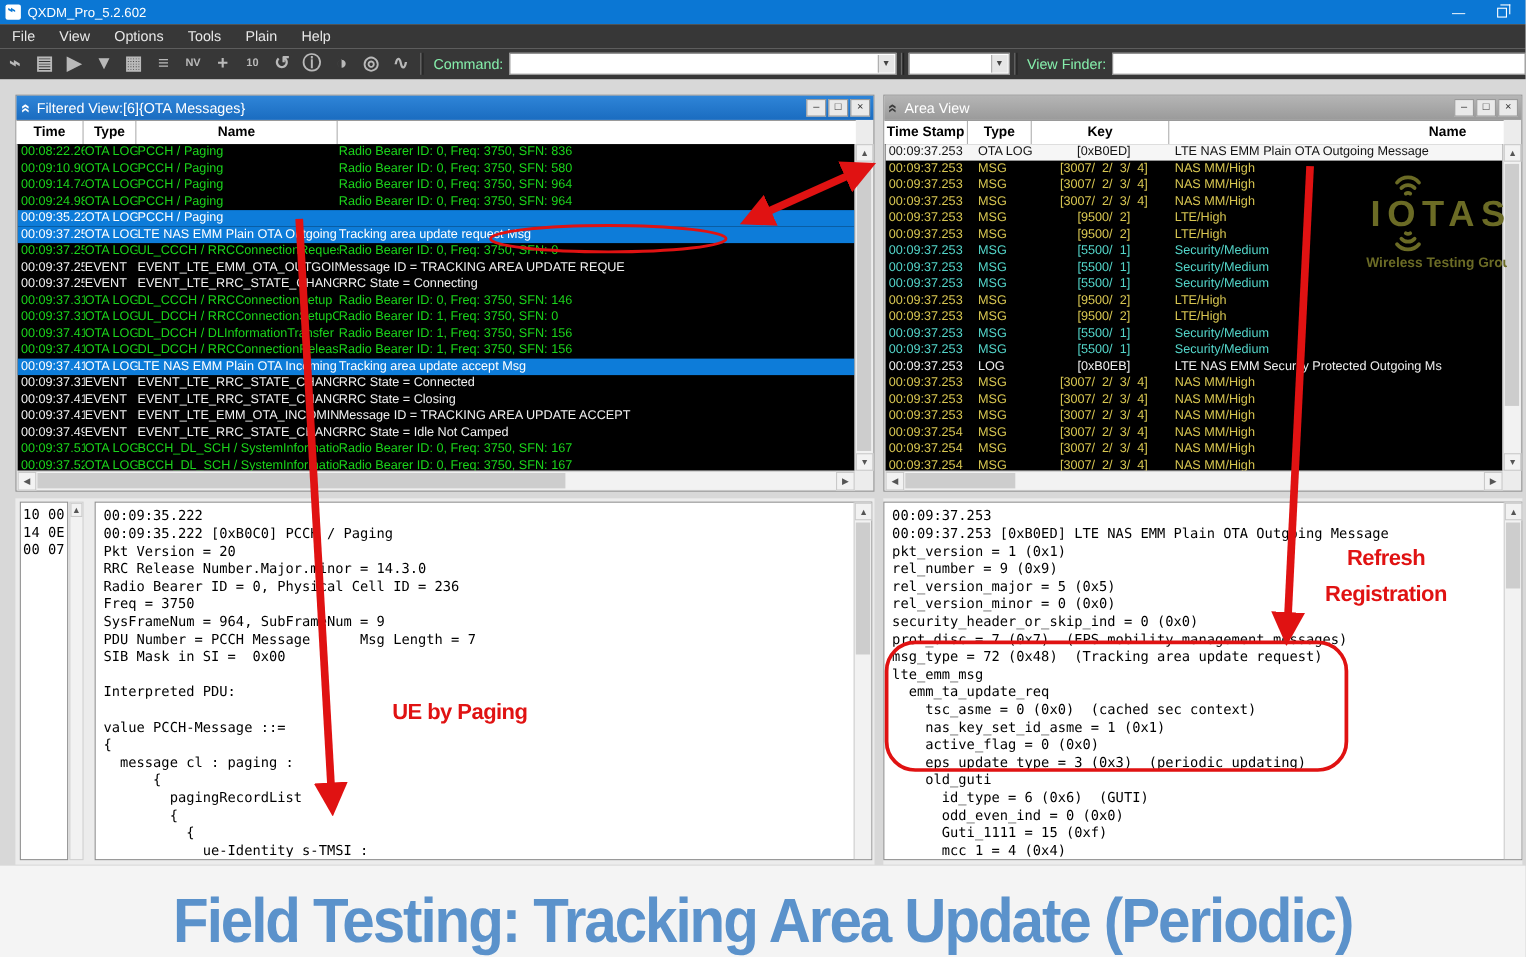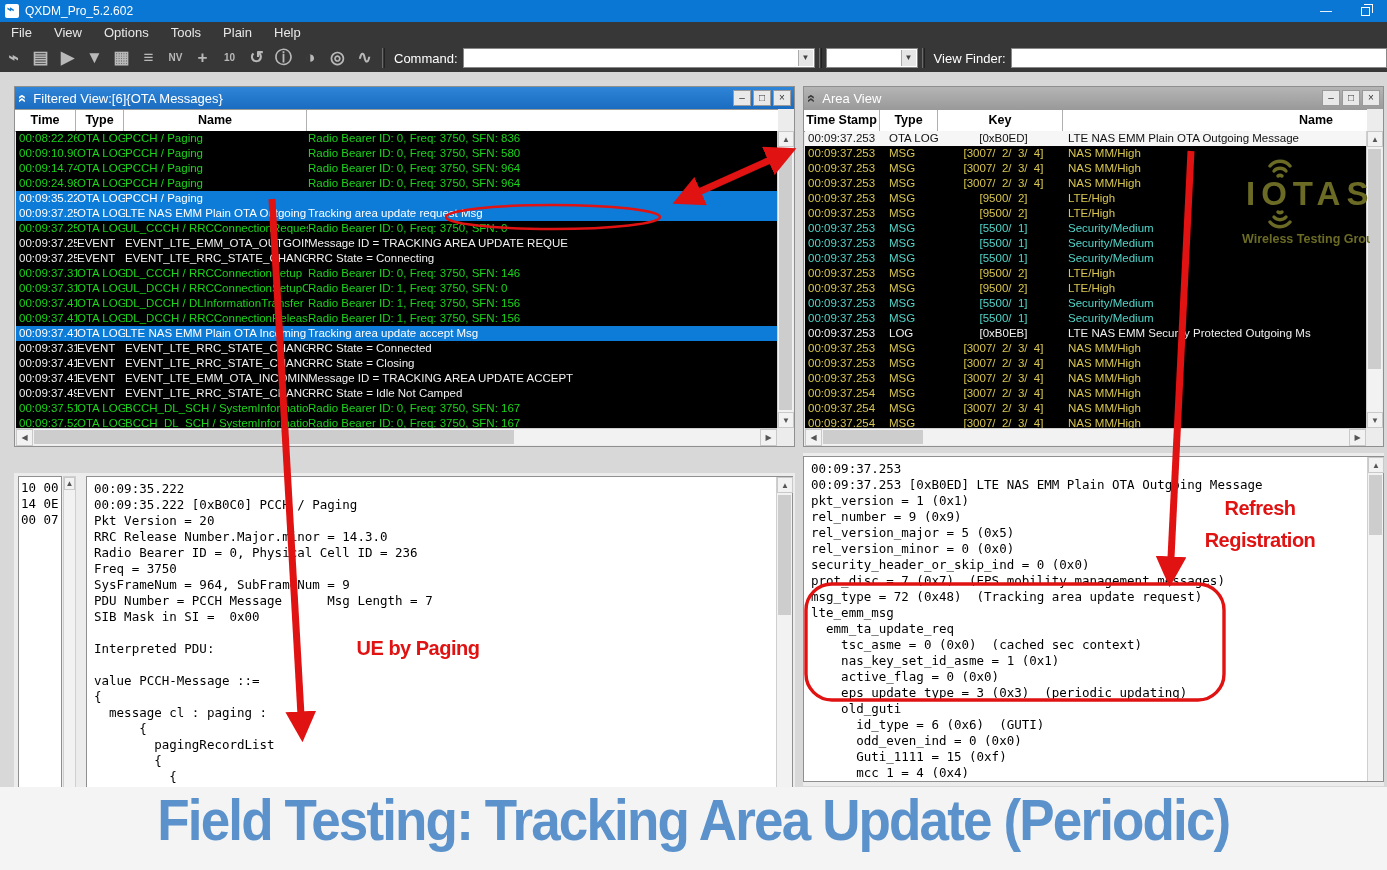--- a/index.html
+++ b/index.html
@@ -15,21 +15,21 @@
   .restore-box { width:9px; height:9px; border:1px solid #fff; position:relative; }
   .restore-box:before { content:""; position:absolute; left:2px; top:-4px; width:8px; height:8px; border:1px solid #fff; border-bottom:none; border-left:none; }
 
   .menubar { position:absolute; left:0; top:22px; width:1387px; height:22px; background:#373737; display:flex; align-items:center; gap:0; }
   .menu-item { color:#e8e8e8; font-size:13px; padding:0 11px; line-height:22px; }
 
   .toolbar { position:absolute; left:0; top:44px; width:1387px; height:28px; background:#373737; display:flex; align-items:center; }
   .tbi { color:#b9b9b9; font-size:17px; width:27px; text-align:center; line-height:26px; font-weight:bold; }
   .tbi.small-txt { font-size:10px; }
   .tb-sep { width:3px; height:20px; border-left:1px solid #6a6a6a; border-right:1px solid #222; margin:0 4px; }
-  .tb-label { color:#ffffff; font-size:13px; padding:0 5px; }
+  .tb-label { color:#86efac; font-size:13px; padding:0 5px; }
   .combo { background:#fff; border:1px solid #888; height:20px; position:relative; }
   .combo .drop { position:absolute; right:1px; top:1px; bottom:1px; width:15px; background:#e6e6e6; border-left:1px solid #aaa; font-size:8px; color:#444; text-align:center; line-height:16px; }
   .plain-field { background:#fff; border:1px solid #888; height:20px; }
 
   
   .panel { position:absolute; background:#ececec; border:1px solid #8f8f8f; }
   .ptitle { height:22px; display:flex; align-items:center; color:#fff; font-size:13px; position:relative; }
   .ptitle.active { background:linear-gradient(#2f85d8,#1a6cc0); }
   .ptitle.inactive { background:linear-gradient(#b5b5b5,#9a9a9a); }
   .chev { display:inline-block; transform:rotate(90deg); font-weight:bold; font-size:15px; margin:0 6px 0 4px; }
@@ -80,21 +80,21 @@
   .mono { font-family:"DejaVu Sans Mono","Liberation Mono",monospace; font-size:12.5px; line-height:16px; color:#000; white-space:pre; }
 
   
   .logo-wrap { position:absolute; left:1238px; top:150px; width:132px; height:100px; pointer-events:none; }
 
   
   .red-note { position:absolute; color:#e01212; font-weight:bold; text-align:center; font-size:20px; line-height:32px; letter-spacing:-0.5px; }
   #overlay { position:absolute; left:0; top:0; width:1387px; height:870px; pointer-events:none; }
 
   
-  .banner { position:absolute; left:0; top:787px; width:1387px; height:83px; background:#f4f4f4; display:flex; align-items:flex-start; justify-content:center; }
+  .banner { position:absolute; left:0; top:787px; width:1387px; height:83px; background:#f4f4f4; display:flex; align-items:flex-end; justify-content:center; }
   .banner-text { color:#5b92cb; font-weight:bold; font-size:57px; letter-spacing:-2px; transform:scaleX(0.93); white-space:nowrap; }
 </style>
 </head>
 <body>
 
 <div class="titlebar">
   <div class="appicon"></div>
   <span>QXDM_Pro_5.2.602</span>
   <div class="winbtns">
     <div class="winbtn">—</div>
@@ -253,21 +253,21 @@
       <path d="M40 26 A 3.5 3.5 0 0 1 44 26"></path>
       <path d="M32 72 A 13 13 0 0 0 52 72"></path>
       <path d="M36 67 A 8 8 0 0 0 48 67"></path>
       <path d="M40 62 A 3.5 3.5 0 0 0 44 62"></path>
     </g>
     <text x="8" y="55" font-family="Liberation Sans, sans-serif" font-size="33" font-weight="bold" letter-spacing="6" fill="#6b6b25">IOTAS</text>
     <text x="4" y="93" font-family="Liberation Sans, sans-serif" font-size="12.5" font-weight="bold" fill="#6b6b25">Wireless Testing Group</text>
   </svg>
 </div>
 
-<div class="detail" style="left:14px; top:473px; width:781px; height:333px;">
+<div class="detail" style="left:14px; top:453px; width:781px; height:333px;">
   <div class="white-box mono" style="left:4px; top:3px; width:44px; height:326px; padding:3px 2px;"><span>10 00
 14 0E
 00 07</span></div>
   <div class="sb-v" style="left:49px; top:3px; height:326px; width:13px; border:1px solid #cfcfcf;">
     <div class="sb-arrow v" style="top:0; width:11px; height:13px; line-height:12px;">▲</div>
   </div>
   <div class="white-box" style="left:72px; top:3px; width:707px; height:326px;">
     <div class="mono" style="position:absolute; left:7px; top:4px; right:18px; bottom:2px; overflow:hidden;">00:09:35.222
 00:09:35.222 [0xB0C0] PCCH / Paging
 Pkt Version = 20

